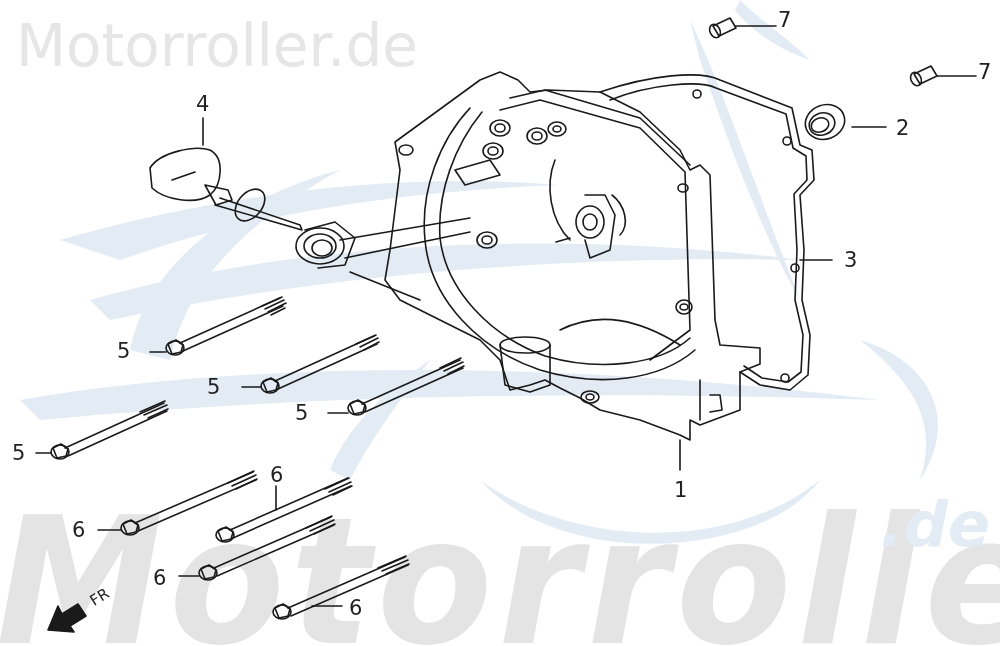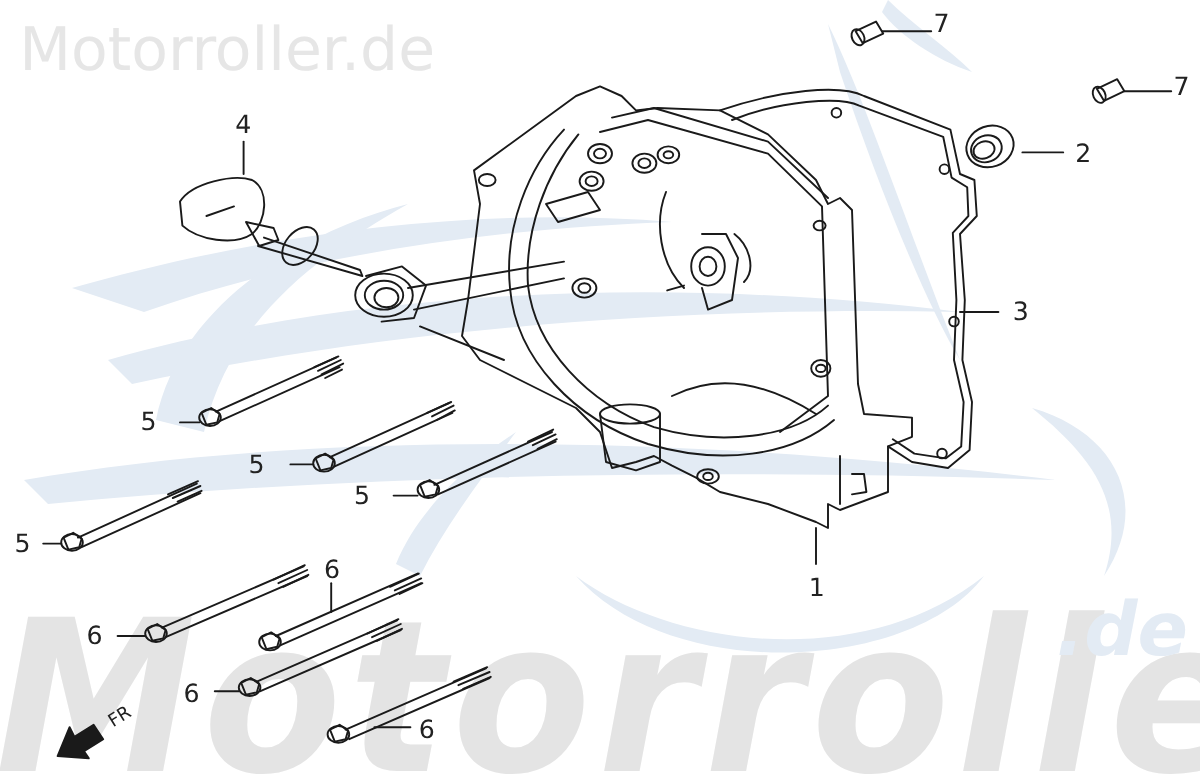--- a/index.html
+++ b/index.html
@@ -1,18 +1,18 @@
 <!DOCTYPE html>
 <html><head>
 <meta charset="utf-8">
 <style>
   html, body { margin:0; padding:0; background:#ffffff; }
   body { width:1000px; height:646px; position:relative; overflow:hidden; font-family:"DejaVu Sans", sans-serif; }
   .layer { position:absolute; left:0; top:0; width:1000px; height:646px; }
-  .wm-top { position:absolute; left:16px; top:12px; font-family:"DejaVu Sans", sans-serif; font-size:50px; color:#e6e6e6; letter-spacing:0px; white-space:nowrap; }
+  .wm-top { position:absolute; left:16px; top:12px; font-family:"DejaVu Sans", sans-serif; font-size:58px; color:#e6e6e6; letter-spacing:0px; white-space:nowrap; }
   .wm-bottom { position:absolute; left:-4px; top:498px; font-family:"DejaVu Sans", sans-serif; font-weight:bold; font-style:italic; font-size:168px; color:#e4e4e4; letter-spacing:6px; white-space:nowrap; line-height:1; transform:scaleY(1.05); }
   .wm-de { position:absolute; left:880px; top:488px; font-family:"DejaVu Sans", sans-serif; font-weight:bold; font-style:italic; font-size:62px; color:#e3ebf4; white-space:nowrap; }
   .callout { position:absolute; font-family:"DejaVu Sans", sans-serif; font-size:21px; color:#222; line-height:1; }
   .fr { position:absolute; left:90px; top:588px; font-size:15px; color:#222; transform:rotate(-32deg); font-family:"DejaVu Sans", sans-serif; }
 </style>
 </head>
 <body>
 
 <svg class="layer" viewBox="0 0 1000 646">
   <g fill="#e3ebf4" stroke="none">

